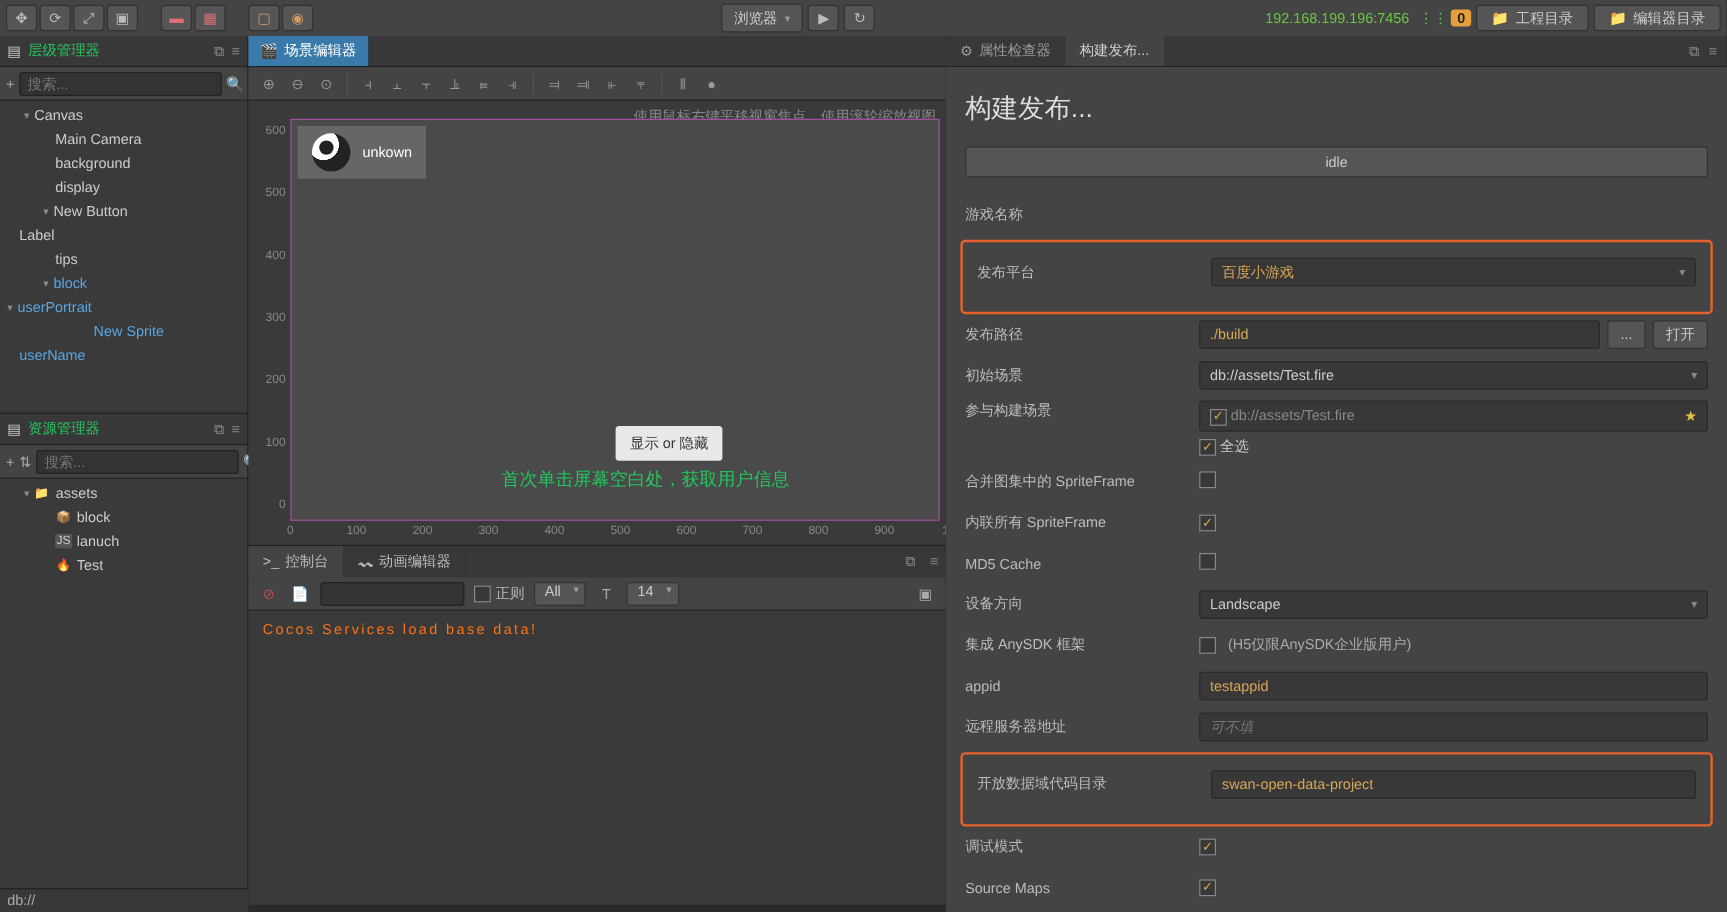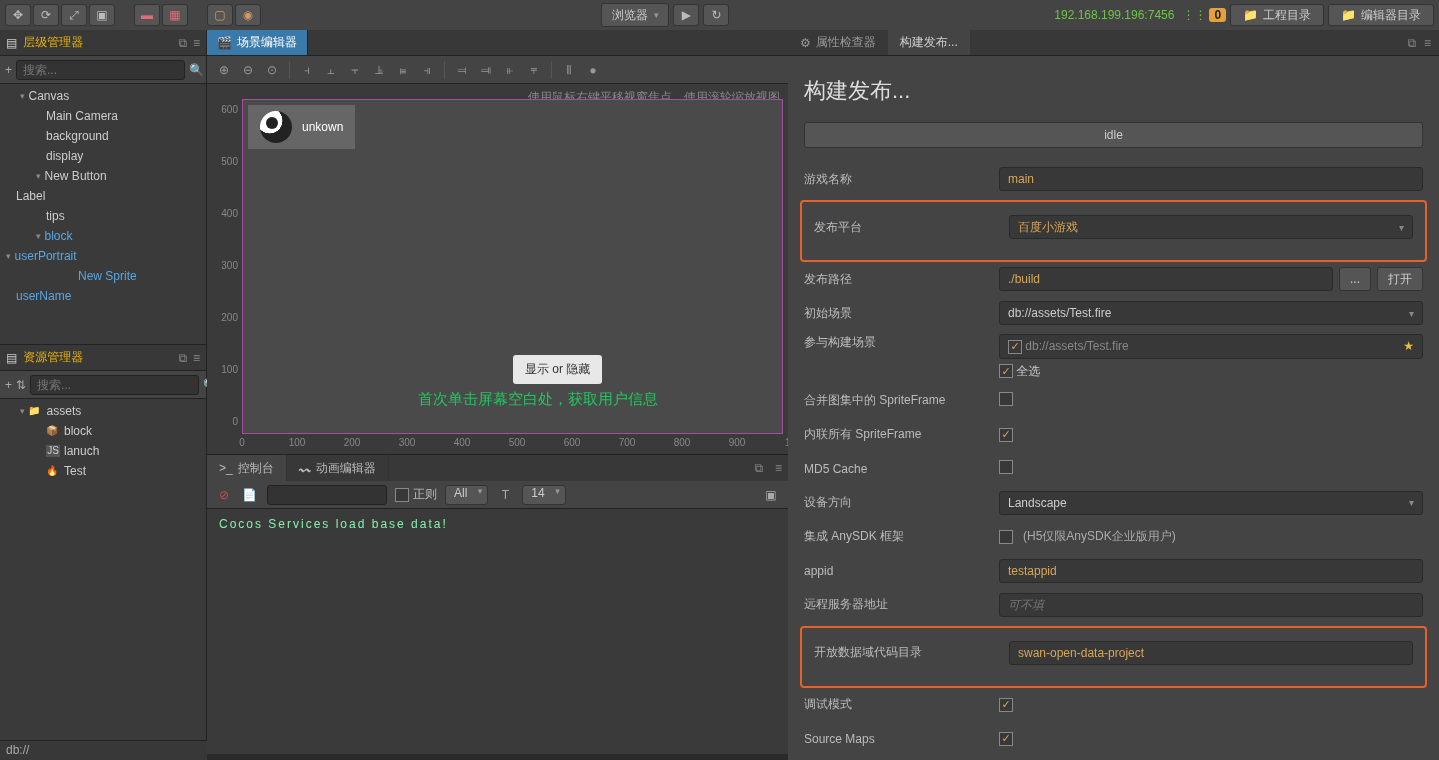--- a/index.html
+++ b/index.html
@@ -21,21 +21,21 @@
 .folder-blue { color: #4a9fe0; }
 
 
 .main-layout { display: flex; height: calc(100% - 30px); }
 .left-col { width: 207px; display: flex; flex-direction: column; }
 .center-col { flex: 1; display: flex; flex-direction: column; min-width: 0; }
 .right-col { width: 651px; display: flex; flex-direction: column; }
 
 
 .panel-header { height: 26px; background: #383838; border-bottom: 1px solid #222; display: flex; align-items: center; padding: 0 6px; gap: 6px; }
-.panel-header .title { flex: 1; color: #eab308; }
+.panel-header .title { flex: 1; color: #22c55e; }
 .panel-header .icon { color: #888; cursor: pointer; }
 
 
 .hierarchy-panel { height: 314px; display: flex; flex-direction: column; border-right: 1px solid #222; }
 .assets-panel { flex: 1; display: flex; flex-direction: column; border-right: 1px solid #222; border-top: 1px solid #222; }
 .panel-toolbar { height: 28px; background: #444; display: flex; align-items: center; padding: 0 5px; gap: 4px; border-bottom: 1px solid #222; }
 .search-input { flex: 1; background: #333; border: 1px solid #222; border-radius: 3px; height: 20px; color: #ccc; padding: 0 6px; }
 .small-icon { color: #aaa; cursor: pointer; width: 18px; text-align: center; }
 .tree { flex: 1; background: #3a3a3a; overflow: auto; padding: 2px 0; }
 .tree-item { height: 20px; display: flex; align-items: center; padding-left: 6px; color: #ccc; cursor: pointer; }
@@ -72,21 +72,21 @@
 
 .console-wrap { height: 300px; display: flex; flex-direction: column; border-top: 1px solid #222; }
 .console-tabs { height: 26px; background: #383838; display: flex; align-items: stretch; }
 .console-tab { padding: 0 12px; display: flex; align-items: center; gap: 5px; color: #bbb; cursor: pointer; border-right: 1px solid #333; }
 .console-tab.active { background: #444; }
 .console-toolbar { height: 28px; background: #444; display: flex; align-items: center; padding: 0 8px; gap: 8px; border-bottom: 1px solid #222; }
 .console-filter { width: 120px; background: #333; border: 1px solid #222; height: 20px; color: #ccc; padding: 0 4px; border-radius: 3px; }
 .checkbox-wrap { display: flex; align-items: center; gap: 4px; color: #bbb; }
 .select-box { background: #555; border: 1px solid #333; height: 20px; color: #ccc; padding: 0 20px 0 8px; border-radius: 3px; position: relative; }
 .select-box::after { content: '▾'; position: absolute; right: 5px; color: #999; font-size: 9px; }
-.console-body { flex: 1; background: #3a3a3a; padding: 8px 12px; font-family: Consolas, monospace; color: #86efac; }
+.console-body { flex: 1; background: #3a3a3a; padding: 8px 12px; font-family: Consolas, monospace; color: #f97316; }
 
 
 .right-tabs { height: 26px; background: #383838; display: flex; align-items: stretch; border-bottom: 1px solid #222; }
 .right-tab { padding: 0 12px; display: flex; align-items: center; gap: 5px; color: #999; cursor: pointer; }
 .right-tab.active { background: #444; color: #ccc; }
 .right-tab-icons { margin-left: auto; display: flex; align-items: center; gap: 8px; padding: 0 8px; color: #888; }
 .inspector-body { flex: 1; background: #444; overflow: auto; padding: 20px 16px; }
 .inspector-title { font-size: 22px; color: #ddd; margin-bottom: 16px; }
 .status-bar { background: #555; text-align: center; padding: 5px; border: 1px solid #333; border-radius: 3px; margin-bottom: 18px; color: #ccc; }
 .form-row { display: flex; align-items: center; margin-bottom: 8px; min-height: 26px; }
@@ -313,21 +313,20 @@
         <span>⧉</span>
         <span>≡</span>
       </div>
     </div>
     <div class="inspector-body">
       <div class="inspector-title">构建发布...</div>
       <div class="status-bar">idle</div>
 
       <div class="form-row">
         <div class="form-label">游戏名称</div>
-        <div class="form-control"><input class="text-input" value="main" style=""></div>
       </div>
 
       <div class="highlight-box">
         <div class="form-row">
           <div class="form-label">发布平台</div>
           <div class="form-control">
               <div class="select-input">百度小游戏</div>
             </div>
         </div>
       </div>

